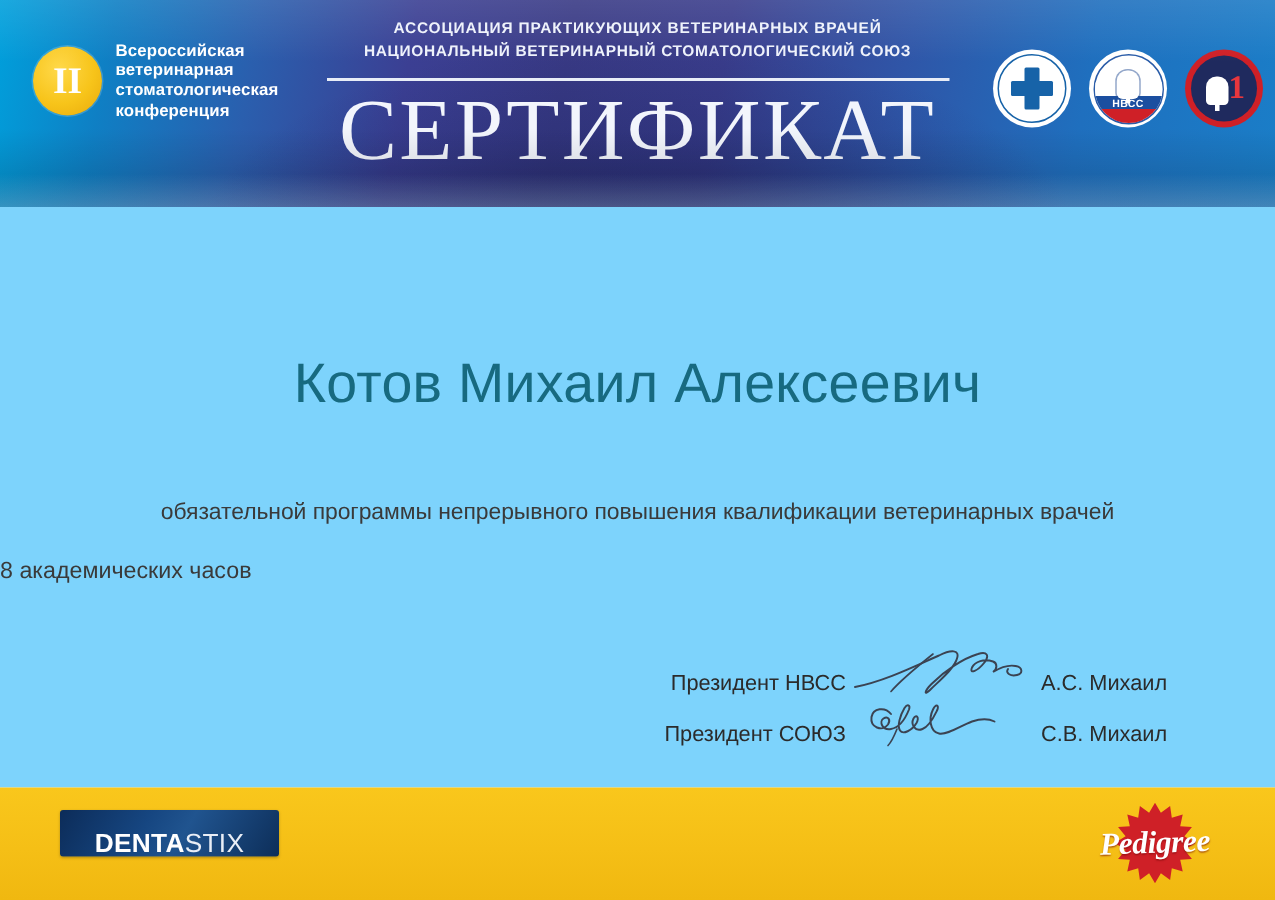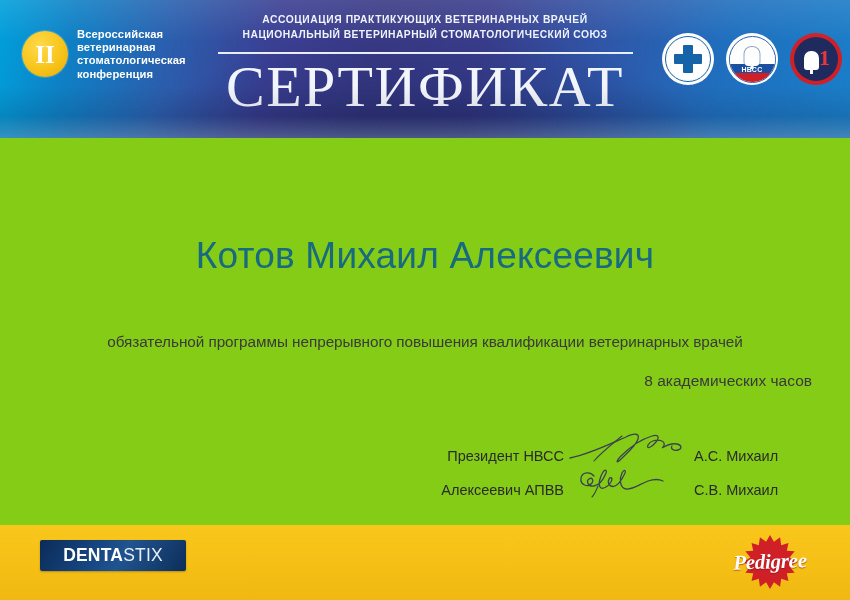--- a/index.html
+++ b/index.html
@@ -249,21 +249,21 @@
     color: #e8363d;
     line-height: 1;
   }
 
   
   .body-area {
     position: absolute;
     left: 0; top: 138px;
     width: 850px;
     height: 387px;
-    background: #84cc16;
+    background: #7dd3fc;
     text-decoration: underline;
   }
   .recipient {
     position: absolute;
     left: 0; top: 97px;
     width: 850px;
     text-align: center;
     color: #176a80;
     font-size: 37px;
     font-weight: 400;
@@ -279,25 +279,24 @@
     font-size: 15.3px;
     font-weight: 400;
     line-height: 23px;
     font-stretch: condensed;
   }
   .statement .l2 { letter-spacing: -0.05px; margin-top: 20px; }
   .hours {
     position: absolute;
     left: 0; top: 234px;
     width: 768px;
-    text-align: right;
+    text-align: left;
     color: #3a3a3a;
     font-size: 15.5px;
     font-weight: 400;
-    padding-left: 44px;
   }
 
   
   .signatures {
     position: absolute;
     right: 48px; top: 292px;
     width: 400px;
   }
   .sig-row {
     display: flex;
@@ -344,21 +343,21 @@
     overflow: hidden;
   }
   .dentastix {
     position: absolute;
     left: 40px; top: 15px;
     width: 146px; height: 31px;
     border-radius: 2px;
     background: linear-gradient(120deg, #0d2f5e 0%, #17447f 35%, #1e4f8d 55%, #12examine 56%, #0e2d58 100%);
     background: linear-gradient(120deg, #0c2c59 0%, #164681 38%, #20548f 56%, #0d2e59 100%);
     display: flex;
-    align-items: center;
+    align-items: flex-end;
     justify-content: center;
     box-shadow: 0 1px 2px rgba(0,0,0,0.25);
   }
   .dentastix .txt {
     font-size: 17.5px;
     font-weight: 700;
     letter-spacing: 0.2px;
     line-height: 1;
     color: #ffffff;
   }
@@ -468,21 +467,21 @@
         <div class="sig-mark">
           <svg width="130" height="34" viewBox="0 0 130 34" fill="none" aria-hidden="true">
             <path d="M6 28 C 26 24, 46 14, 62 7 C 70 3, 76 3, 74 9 C 72 16, 62 24, 56 30 C 52 34, 52 31, 57 26 C 66 17, 78 9, 88 6 C 94 4, 96 7, 92 12 C 88 17, 82 20, 84 15 C 86 11, 92 9, 98 11 C 101 12, 101 16, 98 18 C 103 15, 108 13, 113 14 C 118 15, 118 19, 114 20 C 110 21, 106 19, 108 16" stroke="#3b4352" stroke-width="1.3" stroke-linecap="round" fill="none"></path>
             <path d="M58 6 C 48 14, 36 24, 30 31" stroke="#3b4352" stroke-width="1.1" stroke-linecap="round" fill="none"></path>
           </svg>
         </div>
         <div class="sig-name">А.С. Михаил</div>
       </div>
 
       <div class="sig-row">
-        <div class="sig-title">Алексеевич АПВВ</div>
+        <div class="sig-title">Президент СОЮЗ</div>
         <div class="sig-mark">
           <svg width="130" height="34" viewBox="0 0 130 34" fill="none" aria-hidden="true">
             <path d="M30 12 C 26 7, 18 8, 17 14 C 16 21, 24 24, 28 19 C 30 16, 28 13, 25 15 C 22 17, 24 23, 30 22 C 36 21, 40 14, 42 9 C 43 6, 41 5, 39 8 C 36 13, 34 20, 36 23 C 38 26, 44 23, 47 18 C 49 14, 47 12, 45 15 C 43 19, 46 24, 51 22 C 56 20, 59 13, 61 9 C 62 6, 60 5, 58 9 C 55 15, 56 24, 62 25 C 68 26, 76 20, 84 17 C 90 15, 95 15, 99 17" stroke="#3b4352" stroke-width="1.3" stroke-linecap="round" fill="none"></path>
             <path d="M34 22 C 32 27, 30 31, 28 33" stroke="#3b4352" stroke-width="1.1" stroke-linecap="round" fill="none"></path>
           </svg>
         </div>
         <div class="sig-name">С.В. Михаил</div>
       </div>
 
     </div>

